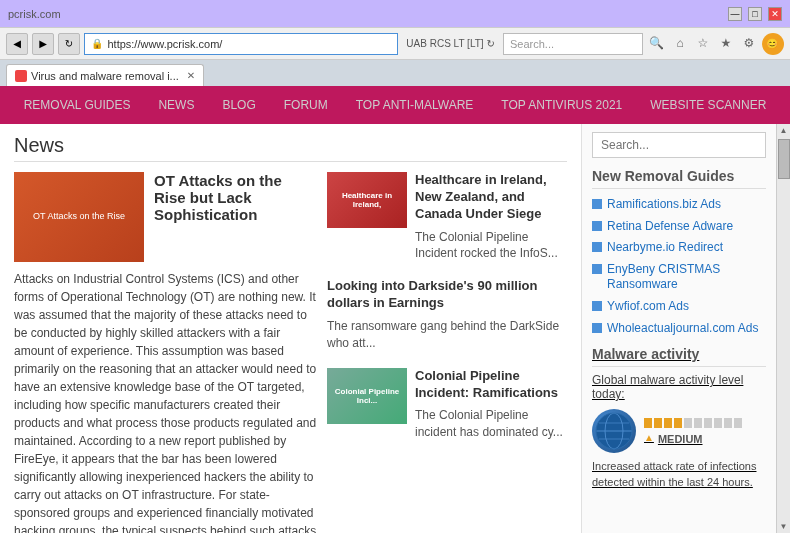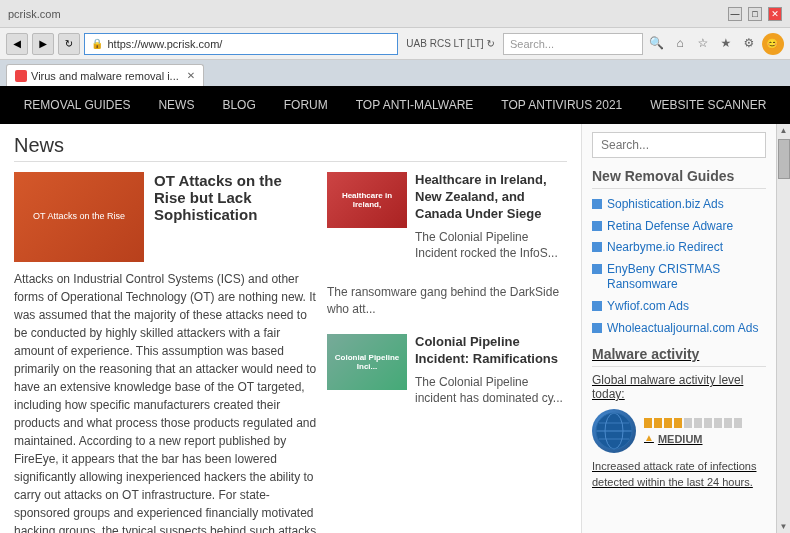--- a/index.html
+++ b/index.html
@@ -1,42 +1,42 @@
 <!DOCTYPE html>
 <html><head>
   <meta charset="utf-8">
   <style>
     * { margin: 0; padding: 0; box-sizing: border-box; }
     body { font-family: Arial, sans-serif; font-size: 13px; background: #c8d4e0; width: 790px; height: 533px; overflow: hidden; }
 
     
     .browser-frame { width: 790px; height: 533px; display: flex; flex-direction: column; }
 
-    .title-bar { background: #e5e5e5; height: 28px; display: flex; align-items: center; padding: 0 8px; justify-content: space-between; border-bottom: 1px solid #ccc; }
+    .title-bar { background: #c4b5fd; height: 28px; display: flex; align-items: center; padding: 0 8px; justify-content: space-between; border-bottom: 1px solid #ccc; }
     .title-bar-controls { display: flex; gap: 6px; }
     .title-bar-btn { width: 14px; height: 14px; border: 1px solid #999; background: #ddd; font-size: 9px; display: flex; align-items: center; justify-content: center; cursor: pointer; }
 
     .nav-bar { background: #f0f0f0; height: 32px; display: flex; align-items: center; padding: 0 6px; gap: 4px; border-bottom: 1px solid #ccc; }
     .nav-btn { width: 22px; height: 22px; background: #ddd; border: 1px solid #bbb; display: flex; align-items: center; justify-content: center; font-size: 10px; cursor: pointer; border-radius: 2px; }
     .address-bar { flex: 1; height: 22px; border: 1px solid #4a90d9; background: white; display: flex; align-items: center; padding: 0 6px; font-size: 11px; color: #333; }
     .address-icon { color: #4a8; margin-right: 4px; font-size: 10px; }
     .search-bar { width: 140px; height: 22px; border: 1px solid #bbb; background: white; display: flex; align-items: center; padding: 0 6px; font-size: 11px; color: #999; }
     .nav-icons { display: flex; gap: 3px; }
     .nav-icon { width: 20px; height: 20px; display: flex; align-items: center; justify-content: center; font-size: 12px; color: #666; cursor: pointer; }
 
     .tab-bar { background: #d0d8e0; height: 26px; display: flex; align-items: flex-end; padding: 0 6px; gap: 2px; }
     .tab { background: white; height: 22px; display: flex; align-items: center; padding: 0 8px; font-size: 11px; color: #333; border: 1px solid #bbb; border-bottom: none; border-radius: 3px 3px 0 0; gap: 4px; }
     .tab-icon { width: 12px; height: 12px; background: #e44; border-radius: 2px; display: inline-block; }
     .tab-close { color: #666; font-size: 10px; cursor: pointer; margin-left: 4px; }
 
     
     .page { flex: 1; background: white; overflow: hidden; display: flex; flex-direction: column; }
 
     
-    .site-nav { background: #000000; height: 38px; display: flex; align-items: center; justify-content: center; gap: 28px; }
+    .site-nav { background: #be185d; height: 38px; display: flex; align-items: center; justify-content: center; gap: 28px; }
     .site-nav a { color: #ccc; font-size: 12px; text-decoration: none; cursor: pointer; white-space: nowrap; }
 
     .main-content { display: flex; flex: 1; overflow: hidden; position: relative; }
 
     .content-area { flex: 1; padding: 10px 14px; overflow: hidden; }
 
     .news-heading { font-size: 20px; color: #333; margin-bottom: 10px; font-weight: normal; border-bottom: 1px solid #ddd; padding-bottom: 4px; }
 
     .article-main { display: flex; gap: 10px; margin-bottom: 8px; }
     .article-thumb-main { width: 130px; height: 90px; background: linear-gradient(135deg, #f5a623, #e8834a); flex-shrink: 0; display: flex; align-items: center; justify-content: center; overflow: hidden; position: relative; }
@@ -167,20 +167,21 @@
                 <div style="color:white;font-size:8px;font-weight:bold;text-align:center;padding:2px;">Healthcare in Ireland,</div>
               </div>
               <div class="right-content">
                 <div class="right-title">Healthcare in Ireland, New Zealand, and Canada Under Siege</div>
                 <div class="right-desc">The Colonial Pipeline Incident rocked the InfoS...</div>
               </div>
             </div>
 
             <div class="right-article">
               <div class="right-content">
+                <div class="right-title">Looking into Darkside's 90 million dollars in Earnings</div>
                 <div class="right-desc">The ransomware gang behind the DarkSide who att...</div>
               </div>
             </div>
 
             <div class="right-article">
               <div class="right-thumb thumb-colonial" style="background:linear-gradient(135deg,#7a9,#4a7);">
                 <div style="color:white;font-size:8px;font-weight:bold;text-align:center;padding:2px;">Colonial Pipeline Inci...</div>
               </div>
               <div class="right-content">
                 <div class="right-title">Colonial Pipeline Incident: Ramifications</div>
@@ -192,21 +193,21 @@
         </div>
       </div>
 
       <div class="sidebar">
         <input class="sidebar-search" type="text" placeholder="Search..." style="">
 
         <div class="sidebar-section-title">New Removal Guides</div>
 
         <div class="sidebar-link">
           <div class="sidebar-bullet"></div>
-          <a>Sophistication.biz Ads</a>
+          <a>Ramifications.biz Ads</a>
         </div>
         <div class="sidebar-link">
           <div class="sidebar-bullet"></div>
           <a>Retina Defense Adware</a>
         </div>
         <div class="sidebar-link">
           <div class="sidebar-bullet"></div>
           <a>Nearbyme.io Redirect</a>
         </div>
         <div class="sidebar-link">

